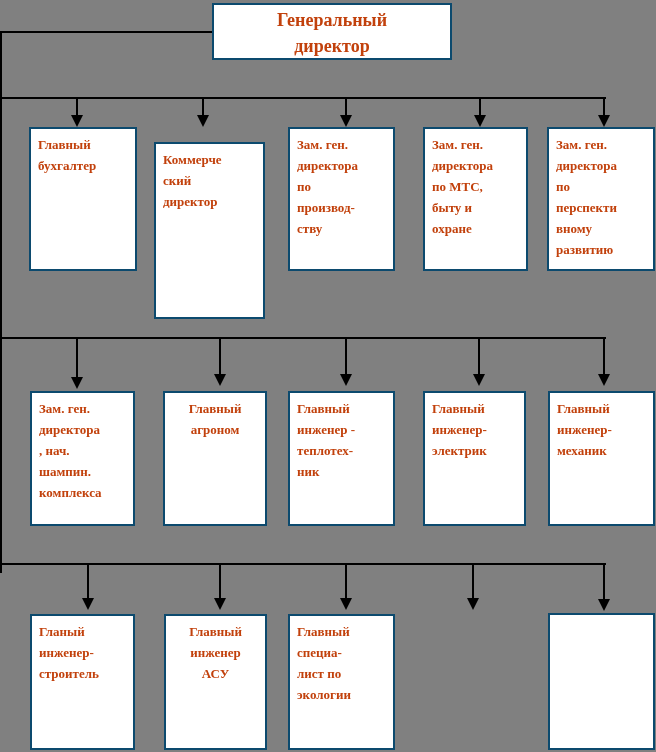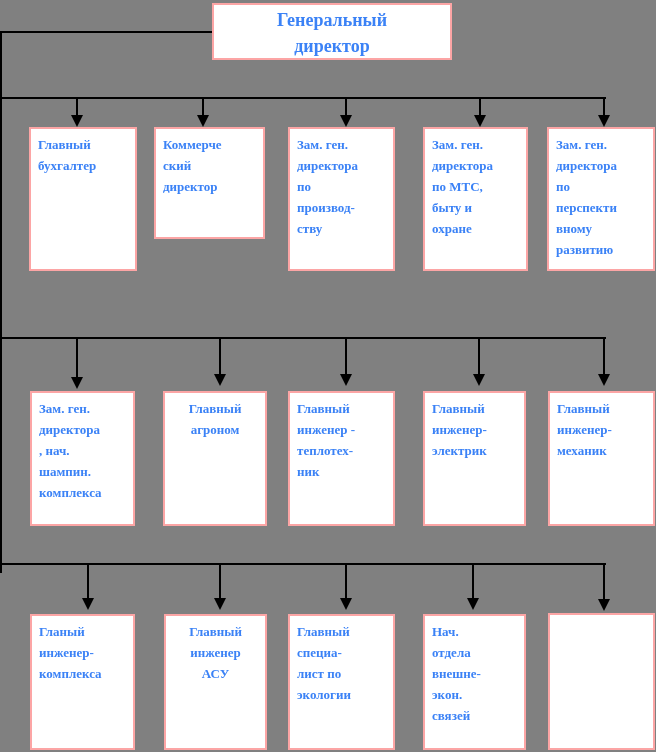--- a/index.html
+++ b/index.html
@@ -11,22 +11,22 @@
     height: 752px;
     background: #808080;
     overflow: hidden;
   }
 
   
   .box {
     position: absolute;
     box-sizing: border-box;
     background: #ffffff;
-    border: 2px solid #fca5a5;
-    color: #3b82f6;
+    border: 2px solid #0c4a6e;
+    color: #c2410c;
   }
   .box-text {
     display: block;
     white-space: pre-line;
     font-weight: bold;
     font-size: 13px;
     line-height: 21px;
     padding: 5px 4px 0 7px;
   }
   .box.center .box-text { text-align: center; padding: 5px 3px 0 3px; }
@@ -34,21 +34,21 @@
   .top-box { left: 212px; top: 3px; width: 240px; height: 57px; }
   .top-box .box-text {
     text-align: center;
     font-size: 18px;
     line-height: 26px;
     padding: 2px 2px 0 2px;
   }
 
   
   .r1c1 { left: 29px;  top: 127px; width: 108px; height: 144px; }
-  .r1c2 { left: 154px; top: 127px; width: 111px; height: 112px; }
+  .r1c2 { left: 154px; top: 142px; width: 111px; height: 177px; }
   .r1c3 { left: 288px; top: 127px; width: 107px; height: 144px; }
   .r1c4 { left: 423px; top: 127px; width: 105px; height: 144px; }
   .r1c5 { left: 547px; top: 127px; width: 108px; height: 144px; }
   
   .r2c1 { left: 30px;  top: 391px; width: 105px; height: 135px; }
   .r2c2 { left: 163px; top: 391px; width: 104px; height: 135px; }
   .r2c3 { left: 288px; top: 391px; width: 107px; height: 135px; }
   .r2c4 { left: 423px; top: 391px; width: 103px; height: 135px; }
   .r2c5 { left: 548px; top: 391px; width: 107px; height: 135px; }
   
@@ -179,37 +179,30 @@
   </div>
   <div class="box r2c5">
     <span class="box-text">Главный
 инженер-
 механик</span>
   </div>
 
   <div class="box r3c1">
     <span class="box-text">Гланый
 инженер-
-комплекса</span>
+строитель</span>
   </div>
   <div class="box r3c2 center">
     <span class="box-text">Главный
 инженер
 АСУ</span>
   </div>
   <div class="box r3c3">
     <span class="box-text">Главный
 специа-
 лист по
 экологии</span>
   </div>
-  <div class="box r3c4">
-    <span class="box-text">Нач.
-отдела
-внешне-
-экон.
-связей</span>
-  </div>
   <div class="box r3c5">
     <span class="box-text"></span>
   </div>
 
 </div>
 
 </body></html>

